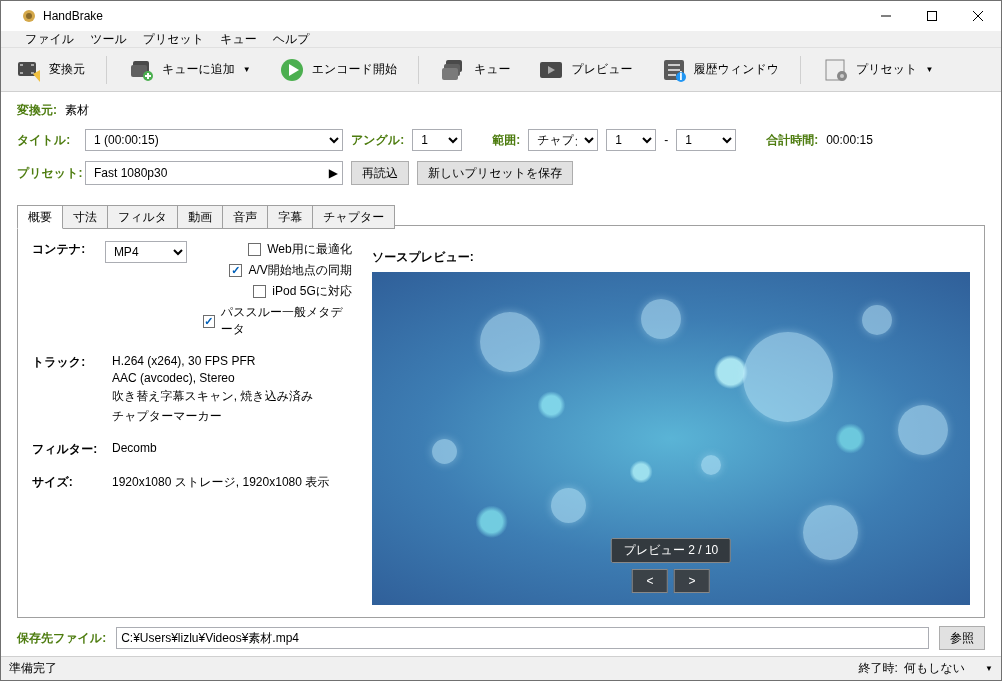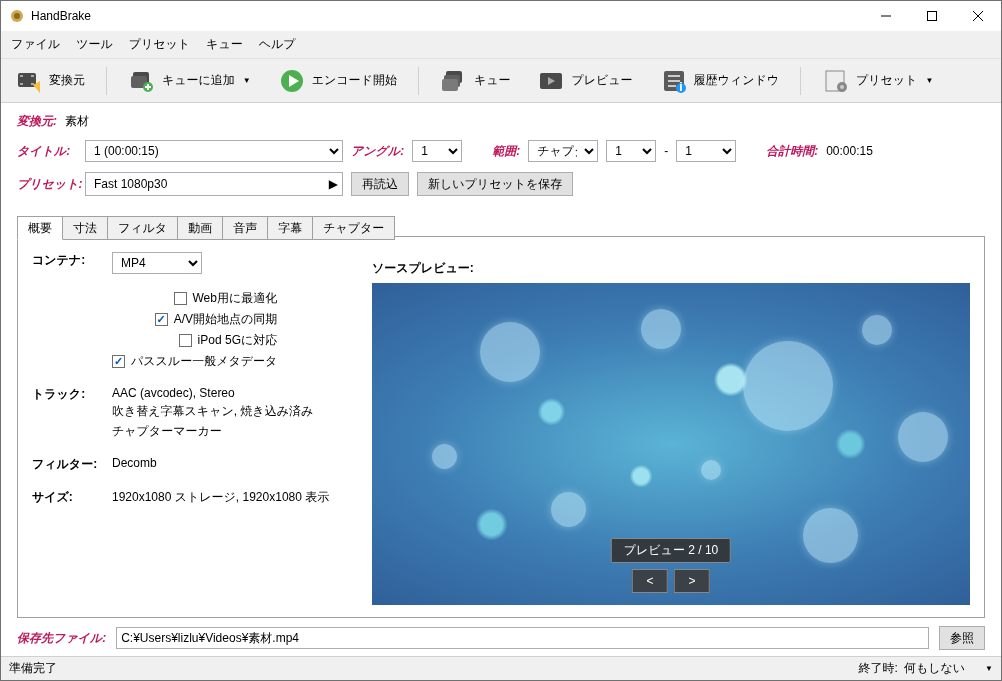--- a/index.html
+++ b/index.html
@@ -1,30 +1,30 @@
 <!DOCTYPE html>
 <html><head>
 <meta charset="utf-8">
 <style>
 * { margin: 0; padding: 0; box-sizing: border-box; font-family: "Segoe UI", "Meiryo UI", sans-serif; font-size: 12px; }
 body { background: #fff; width: 1002px; height: 681px; border: 1px solid #707070; display: flex; flex-direction: column; overflow: hidden; }
-.titlebar { height: 30px; display: flex; align-items: center; padding: 0 0 0 8px; background: #fff; }
+.titlebar { height: 30px; display: flex; align-items: center; padding: 0 0 0 20px; background: #fff; }
 .titlebar .app-icon { width: 16px; height: 16px; margin-right: 6px; }
 .titlebar .title { flex: 1; color: #000; }
 .win-controls { display: flex; }
 .win-btn { width: 46px; height: 30px; display: flex; align-items: center; justify-content: center; color: #000; }
-.menubar { height: 28px; background: #f0f0f0; display: flex; align-items: center; padding: 0 2px; border-bottom: 1px solid #e0e0e0; }
+.menubar { height: 17px; background: #f0f0f0; display: flex; align-items: center; padding: 0 16px; border-bottom: 1px solid #e0e0e0; }
 .menu-item { padding: 3px 8px; color: #000; }
 .toolbar { height: 44px; background: #f0f0f0; display: flex; align-items: center; padding: 0 6px; border-bottom: 1px solid #d0d0d0; gap: 11px; }
 .tool-btn { display: flex; align-items: center; gap: 6px; padding: 4px 8px; color: #000; }
 .tool-icon { width: 28px; height: 28px; display: flex; align-items: center; justify-content: center; }
 .tool-sep { width: 1px; height: 28px; background: #d0d0d0; margin: 0 2px; }
 .content { flex: 1; padding: 10px 16px 0 16px; display: flex; flex-direction: column; gap: 10px; overflow: hidden; }
 .row { display: flex; align-items: center; gap: 8px; }
-.label { color: #be185d; font-weight: bold; white-space: nowrap; font-style: italic; }
+.label { color: #4d7c0f; font-weight: bold; white-space: nowrap; }
 .gray { color: #707070; font-weight: normal; }
 select, input[type=text] { border: 1px solid #abadb3; background: #fff; padding: 2px 4px; height: 22px; }
 .btn { border: 1px solid #adadad; background: #e1e1e1; padding: 3px 10px; height: 24px; }
 .preset-ctl { display: flex; border: 1px solid #abadb3; background: #fff; align-items: center; padding: 0 4px 0 8px; height: 24px; width: 258px; justify-content: space-between; }
 .tabs-wrap { border: 1px solid #a0a0a0; flex: 1; display: flex; flex-direction: column; position: relative; }
 .tab-strip { display: flex; position: relative; top: -21px; margin-bottom: -21px; margin-left: -1px; }
 .tab { border: 1px solid #a0a0a0; background: #f0f0f0; padding: 3px 10px 2px 10px; margin-right: -1px; position: relative; }
 .tab.active { background: #fff; border-bottom: 1px solid #fff; z-index: 1; }
 .tab-content { display: flex; padding: 12px 14px; gap: 20px; flex: 1; overflow: hidden; }
 .left-col { flex: 0 0 320px; display: flex; flex-direction: column; gap: 16px; }
@@ -212,21 +212,21 @@
       <div class="tab">フィルタ</div>
       <div class="tab">動画</div>
       <div class="tab">音声</div>
       <div class="tab">字幕</div>
       <div class="tab">チャプター</div>
     </div>
     <div class="tab-content">
       <div class="left-col">
         <div class="field-row">
           <span class="flabel">コンテナ:</span>
-          <div style="display:flex;flex-direction:column;gap:16px">
+          <div style="display:flex;flex-direction:row;gap:16px">
             <select style="width:90px"><option>MP4</option></select>
             <div class="checks">
               <div class="chk">
                   <div class="checkbox"></div>
                   <span>Web用に最適化</span>
                 </div>
               <div class="chk">
                   <div class="checkbox checked"></div>
                   <span>A/V開始地点の同期</span>
                 </div>
@@ -237,20 +237,21 @@
               <div class="chk">
                   <div class="checkbox checked"></div>
                   <span>パススルー一般メタデータ</span>
                 </div>
             </div>
           </div>
         </div>
         <div class="field-row">
           <span class="flabel">トラック:</span>
           <div style="display:flex;flex-direction:column;gap:3px">
+            <span>H.264 (x264), 30 FPS PFR</span>
             <span>AAC (avcodec), Stereo</span>
             <span>吹き替え字幕スキャン, 焼き込み済み</span>
             <span>チャプターマーカー</span>
           </div>
         </div>
         <div class="field-row">
           <span class="flabel">フィルター:</span>
           <span>Decomb</span>
         </div>
         <div class="field-row">

